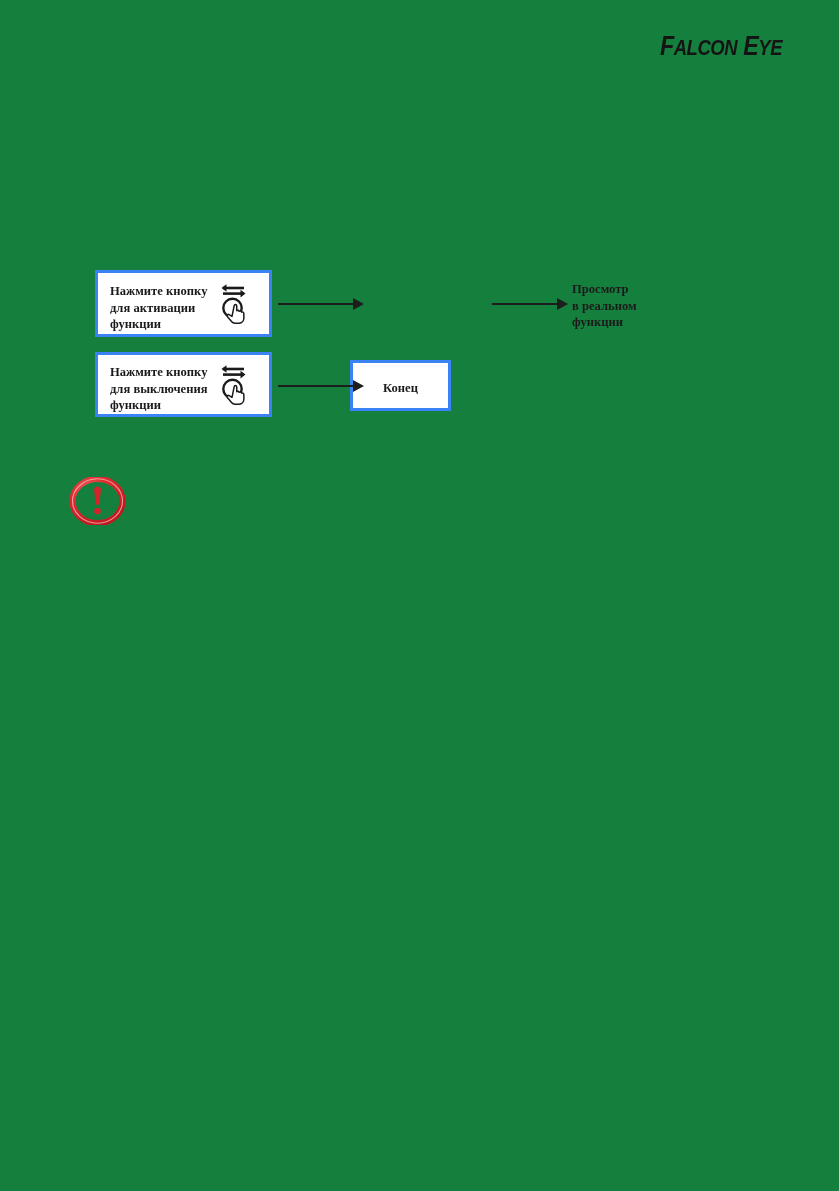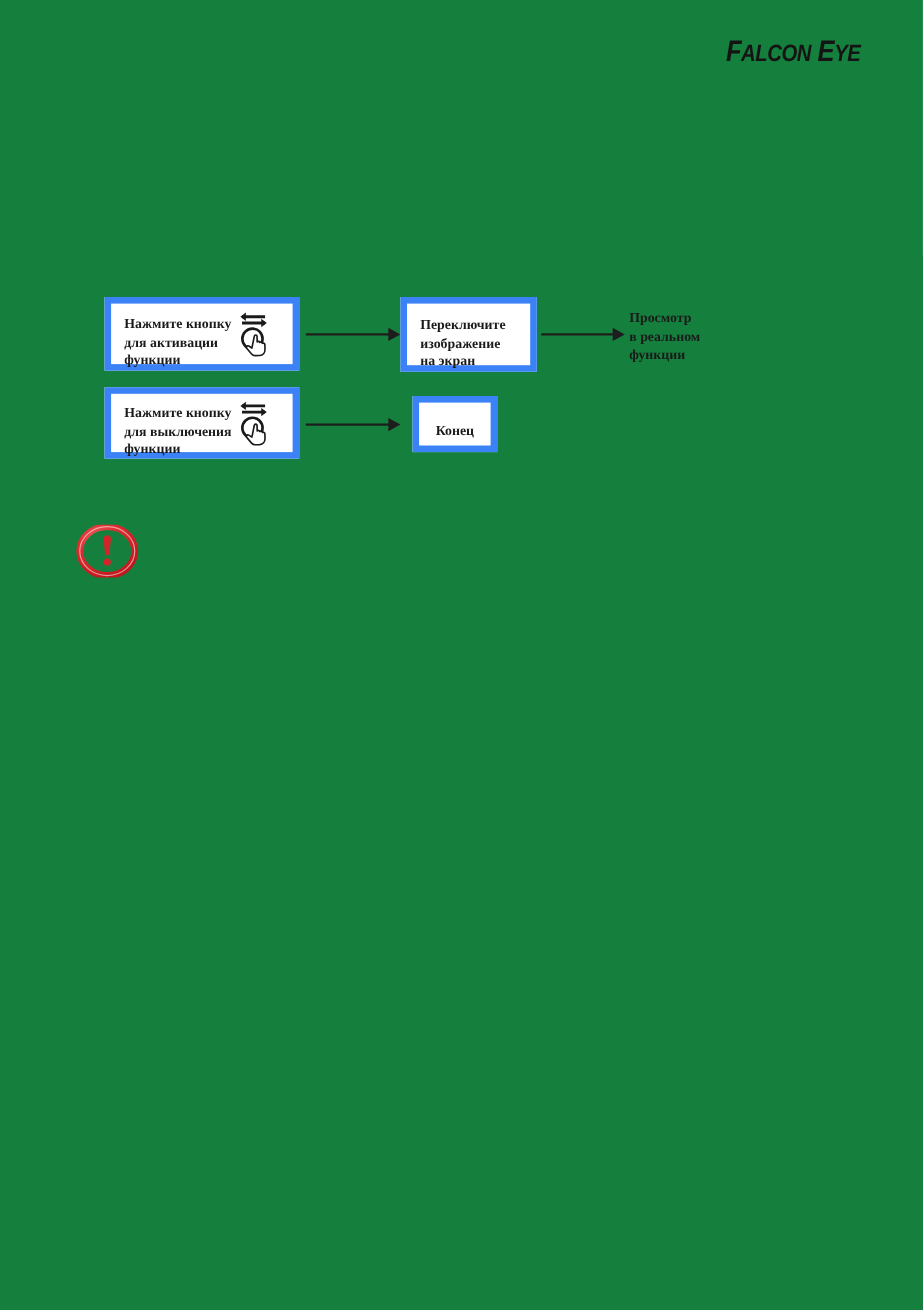--- a/index.html
+++ b/index.html
@@ -53,21 +53,21 @@
   .diagram {
     position: absolute;
     left: 0;
     top: 0;
     width: 839px;
     height: 1191px;
   }
   .node {
     position: absolute;
     box-sizing: border-box;
-    border: 6px solid #3b82f6;
+    border: 3px solid #3b82f6;
     background: #ffffff;
   }
   .node-text {
     position: absolute;
     font-family: "Liberation Serif", "DejaVu Serif", serif;
     font-size: 12.6px;
     font-weight: bold;
     line-height: 16.5px;
     color: #1a1a1a;
     white-space: pre-line;
@@ -105,23 +105,23 @@
     top: 270px;
     width: 124px;
     height: 68px;
   }
   #node-switch .node-text {
     left: 12px;
     top: 11px;
   }
   
   #node-end {
-    left: 375px;
+    left: 350px;
     top: 360px;
-    width: 77px;
+    width: 101px;
     height: 51px;
   }
   #node-end .node-text {
     top: 17px;
     left: 0;
   }
   
   #node-live {
     position: absolute;
     left: 572px;
@@ -244,25 +244,20 @@
           <path d="M6 6 H27" stroke="#1a1a1a" stroke-width="2.6" fill="none" stroke-linecap="butt"></path>
           <path d="M9.5 2.2 L4.5 6 L9.5 9.8 Z" fill="#1a1a1a"></path>
           <path d="M6 11.6 H27" stroke="#1a1a1a" stroke-width="2.6" fill="none" stroke-linecap="butt"></path>
           <path d="M23.5 7.8 L28.5 11.6 L23.5 15.4 Z" fill="#1a1a1a"></path>
           <circle cx="15.5" cy="26" r="9.2" stroke="#1a1a1a" stroke-width="2.4" fill="none"></circle>
           <path d="M17.2 23.6 c0.2 -1.4 2.4 -1.5 2.5 0.1 l0.1 5.1 c0.9 -0.9 2.1 -0.5 2.3 0.5 c1.0 -0.7 2.2 -0.2 2.4 0.8 c1.0 -0.5 2.2 0.1 2.3 1.2 l0.1 4.4 c0.05 2.9 -1.9 5.3 -4.8 5.5 l-4.0 0.1 c-1.6 0.05 -2.6 -0.5 -3.6 -1.7 l-4.2 -5.0 c-0.9 -1.1 0.5 -2.8 1.8 -2.0 l2.9 1.8 z" fill="#ffffff" stroke="#1a1a1a" stroke-width="1.5" stroke-linejoin="round"></path>
         </svg>
       </div>
     </div>
 
-    <div class="node" id="node-switch">
-      <div class="node-text">Переключите
-изображение
-на экран</div>
-    </div>
 
     <div class="node" id="node-end">
       <div class="node-text centered">Конец</div>
     </div>
 
     <div id="node-live">
       <div class="node-text">Просмотр
 в реальном
 функции</div>
     </div>

